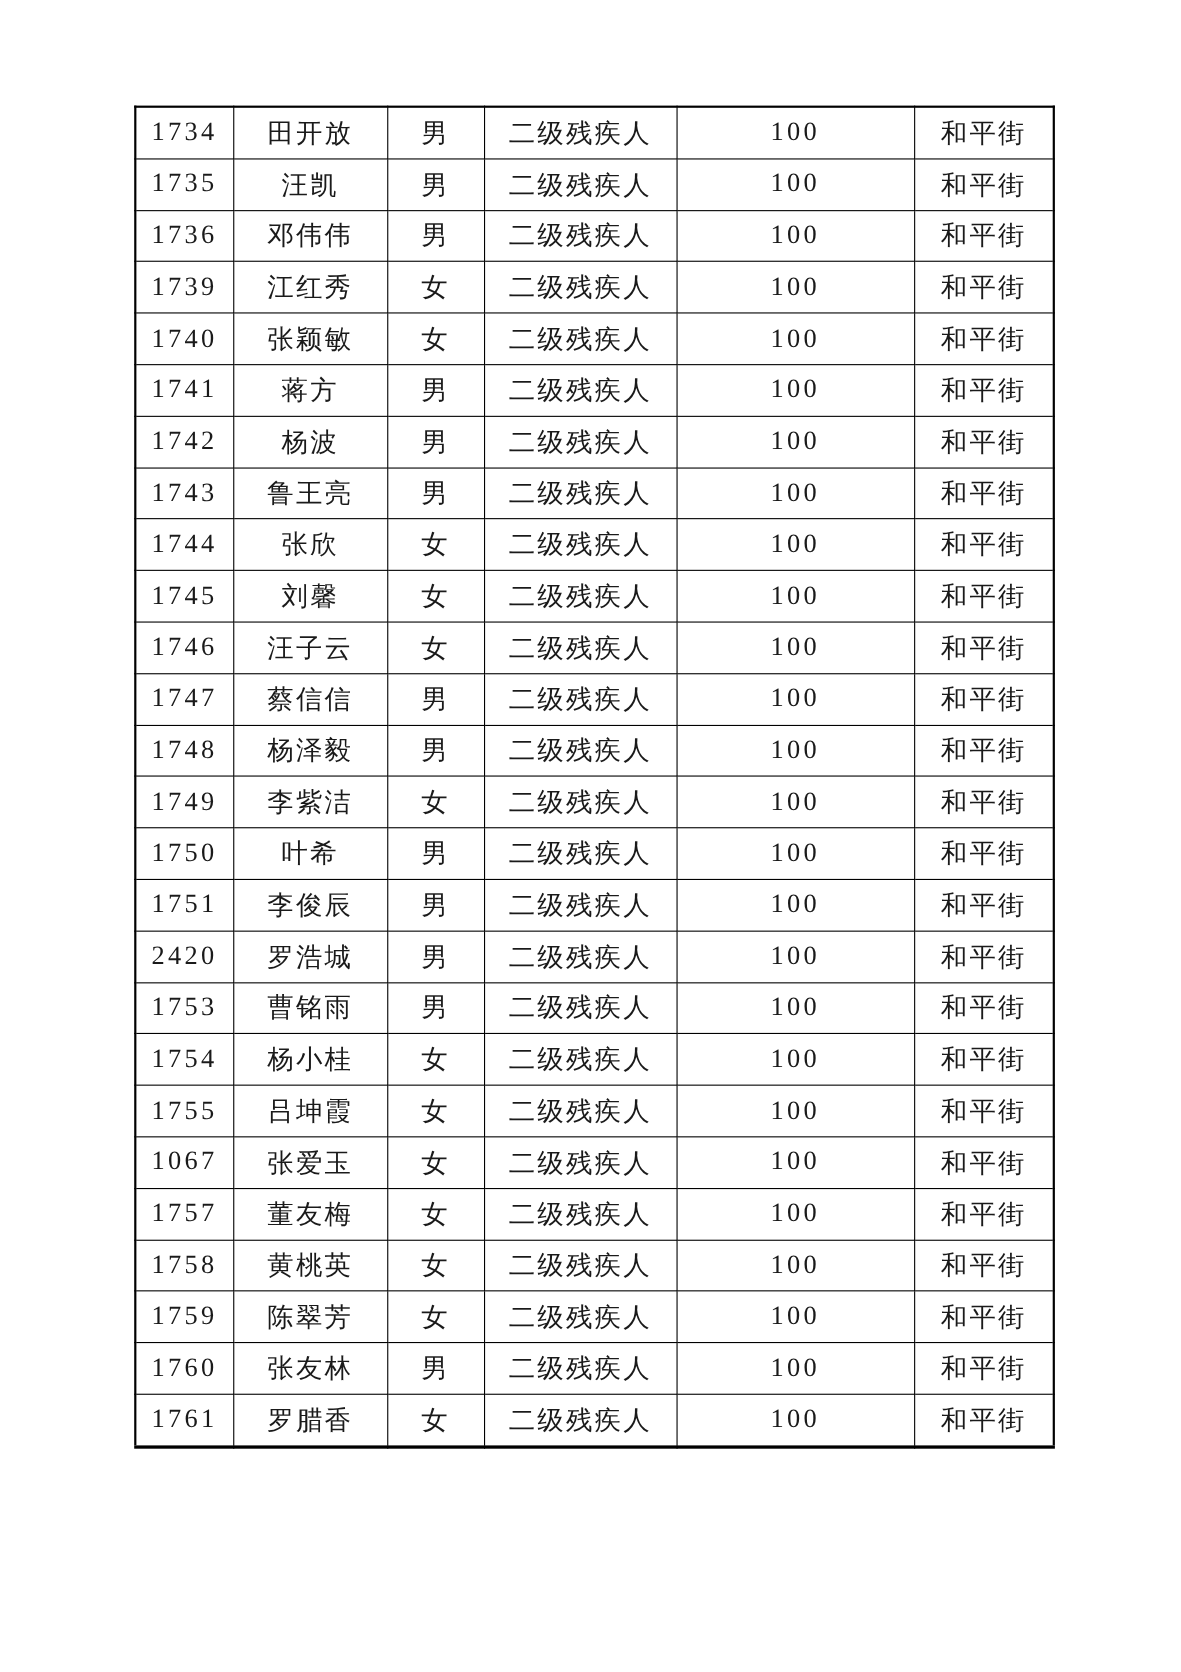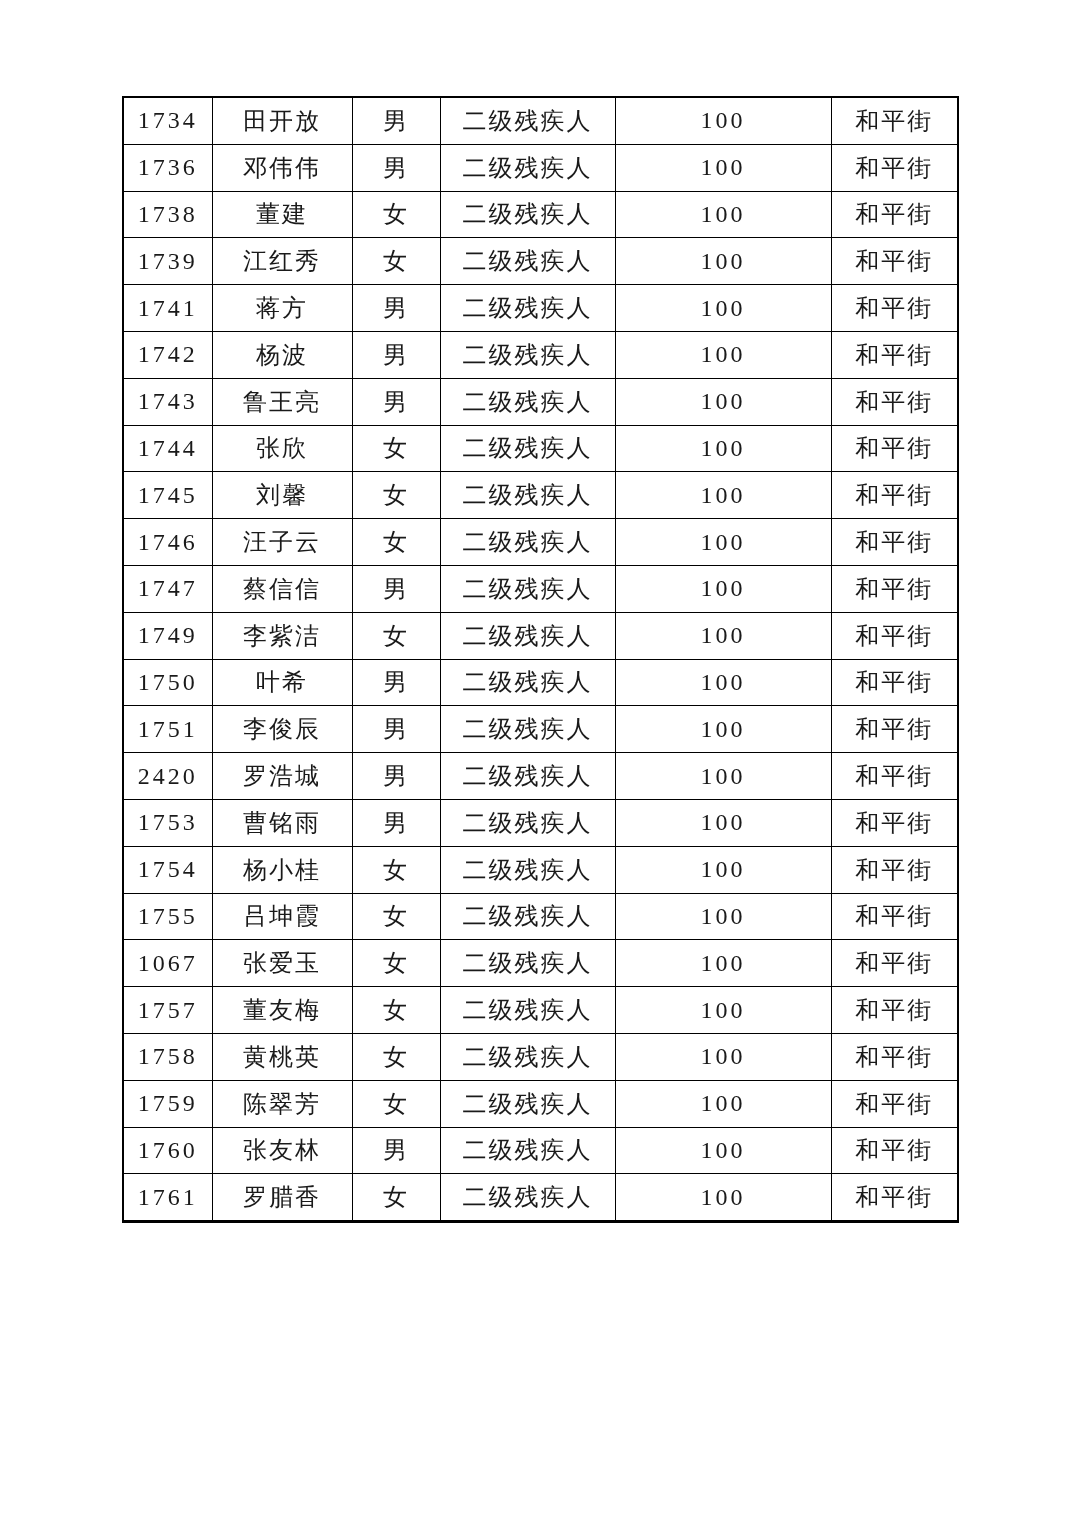--- a/index.html
+++ b/index.html
@@ -62,44 +62,52 @@
     <tbody id="roster-body">
         <tr>
           <td class="num">1734</td>
           <td>田开放</td>
           <td>男</td>
           <td>二级残疾人</td>
           <td class="num">100</td>
           <td>和平街</td>
         </tr>
         <tr>
+          <td class="num">1735</td>
+          <td>汪凯</td>
+          <td>男</td>
+          <td>二级残疾人</td>
+          <td class="num">100</td>
+          <td>和平街</td>
+        </tr>
+        <tr>
           <td class="num">1736</td>
           <td>邓伟伟</td>
           <td>男</td>
           <td>二级残疾人</td>
           <td class="num">100</td>
           <td>和平街</td>
         </tr>
         <tr>
-          <td class="num">1738</td>
-          <td>董建</td>
-          <td>女</td>
-          <td>二级残疾人</td>
-          <td class="num">100</td>
-          <td>和平街</td>
-        </tr>
-        <tr>
           <td class="num">1739</td>
           <td>江红秀</td>
           <td>女</td>
           <td>二级残疾人</td>
           <td class="num">100</td>
           <td>和平街</td>
         </tr>
         <tr>
+          <td class="num">1740</td>
+          <td>张颖敏</td>
+          <td>女</td>
+          <td>二级残疾人</td>
+          <td class="num">100</td>
+          <td>和平街</td>
+        </tr>
+        <tr>
           <td class="num">1741</td>
           <td>蒋方</td>
           <td>男</td>
           <td>二级残疾人</td>
           <td class="num">100</td>
           <td>和平街</td>
         </tr>
         <tr>
           <td class="num">1742</td>
           <td>杨波</td>
@@ -136,20 +144,28 @@
           <td class="num">1746</td>
           <td>汪子云</td>
           <td>女</td>
           <td>二级残疾人</td>
           <td class="num">100</td>
           <td>和平街</td>
         </tr>
         <tr>
           <td class="num">1747</td>
           <td>蔡信信</td>
+          <td>男</td>
+          <td>二级残疾人</td>
+          <td class="num">100</td>
+          <td>和平街</td>
+        </tr>
+        <tr>
+          <td class="num">1748</td>
+          <td>杨泽毅</td>
           <td>男</td>
           <td>二级残疾人</td>
           <td class="num">100</td>
           <td>和平街</td>
         </tr>
         <tr>
           <td class="num">1749</td>
           <td>李紫洁</td>
           <td>女</td>
           <td>二级残疾人</td>

